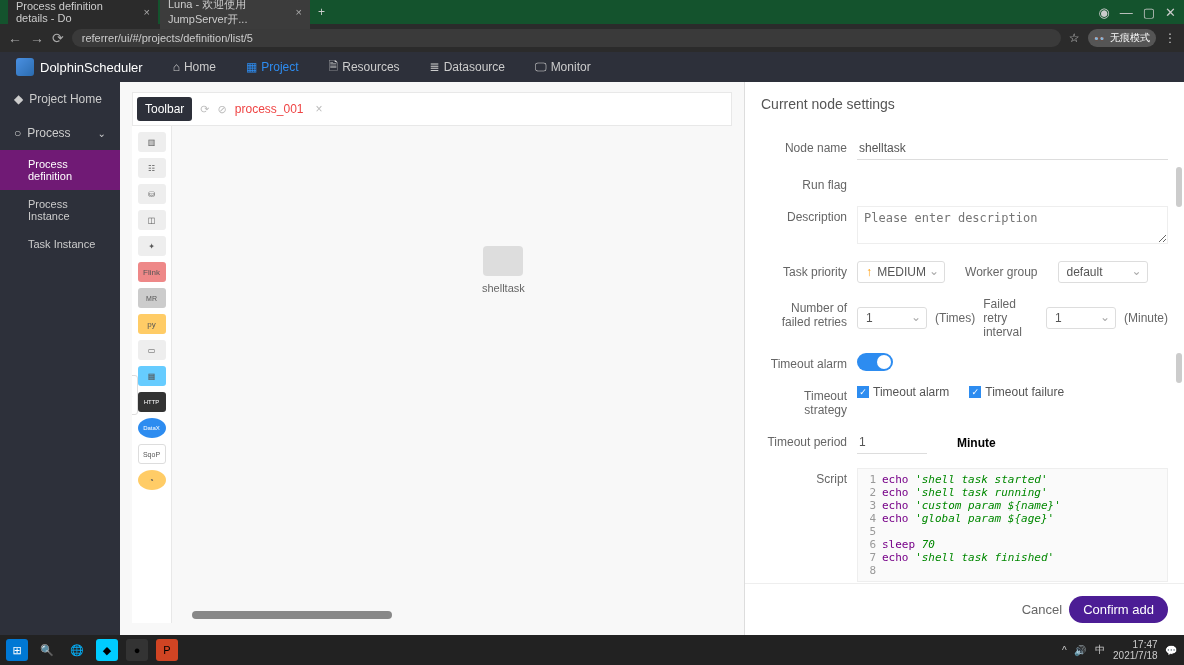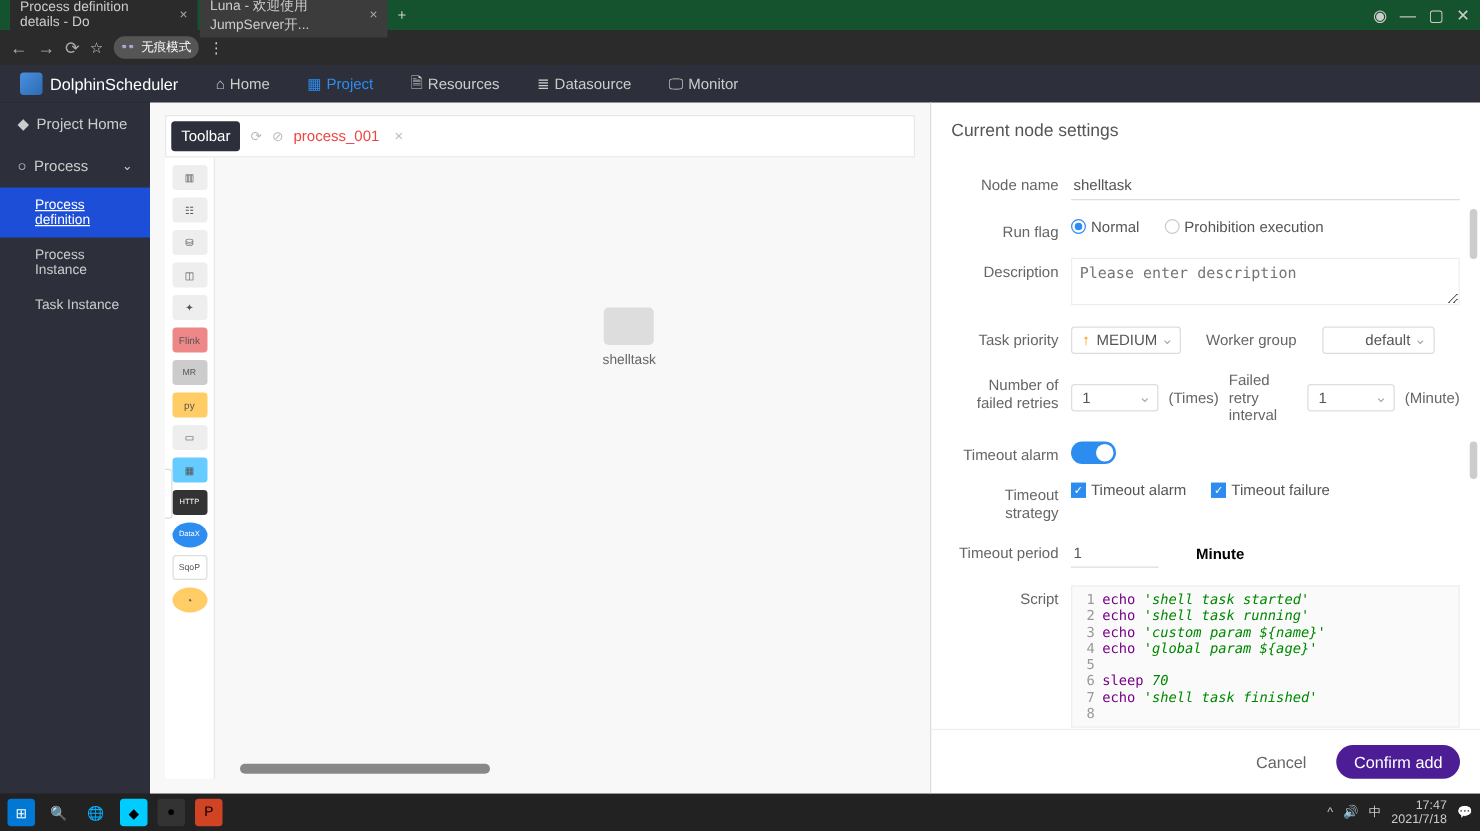--- a/index.html
+++ b/index.html
@@ -80,21 +80,21 @@
     }
     .side-item {
       padding: 10px 14px;
       cursor: pointer;
       display: flex;
       align-items: center;
       gap: 6px;
     }
     .side-item.expandable::after { content: "⌄"; margin-left: auto; font-size: 10px; }
     .side-sub { padding: 8px 14px 8px 28px; cursor: pointer; font-size: 11px; }
-    .side-sub.active { background: #1d4ed8; color: #fff; text-decoration: underline; }
+    .side-sub.active { background: #701a75; color: #fff; }
     .canvas-area {
       flex: 1;
       background: #f8f8f8;
       position: relative;
       display: flex;
       flex-direction: column;
     }
     .breadcrumb-bar {
       height: 34px;
       background: #fff;
@@ -270,21 +270,21 @@
     .script-line { display: flex; }
     .gutter { width: 24px; text-align: right; padding-right: 6px; color: #999; }
     .code { color: #333; }
     .kw { color: #708; }
     .str { color: #080; font-style: italic; }
     .panel-footer {
       border-top: 1px solid #eee;
       padding: 12px 16px;
       display: flex;
       justify-content: flex-end;
-      gap: 24px;
+      gap: 7px;
       align-items: center;
     }
     .btn-cancel { color: #666; font-size: 13px; cursor: pointer; }
     .btn-confirm {
       background: #4c1d95;
       color: #fff;
       padding: 6px 14px;
       border-radius: 14px;
       font-size: 13px;
       cursor: pointer;
@@ -328,20 +328,21 @@
     <span>—</span>
     <span>▢</span>
     <span>✕</span>
   </div>
 </div>
 
 <div class="address-bar">
   <span class="nav-btn">←</span>
   <span class="nav-btn">→</span>
   <span class="nav-btn">⟳</span>
+  <div class="url-field">referrer/ui/#/projects/definition/list/5</div>
   <div class="addr-icons">
     <span>☆</span>
     <span class="incognito-badge">
       <span>👓</span>
       <span>无痕模式</span>
     </span>
     <span>⋮</span>
   </div>
 </div>
 
@@ -429,42 +430,32 @@
 
       <div class="form-row">
         <div class="form-label">Node name</div>
         <div class="form-field">
           <input class="input-text" value="shelltask" style="">
         </div>
       </div>
 
       <div class="form-row">
         <div class="form-label">Run flag</div>
-        <div class="form-field radio-group">
-          <label class="radio">
-            <span class="radio-dot checked"></span>
-            <span>Normal</span>
-          </label>
-          <label class="radio">
-            <span class="radio-dot unchecked"></span>
-            <span>Prohibition execution</span>
-          </label>
-        </div>
       </div>
 
       <div class="form-row">
         <div class="form-label">Description</div>
         <div class="form-field">
           <textarea class="textarea-field" placeholder="Please enter description" style=""></textarea>
         </div>
       </div>
 
       <div class="form-row">
         <div class="form-label">Task priority</div>
-        <div class="form-field" style="display:flex; gap:20px; align-items:center;text-align:right;">
+        <div class="form-field" style="display:flex; gap:20px; align-items:center;">
           <div class="select-box">
             <span class="priority-arrow">↑</span>
             <span>MEDIUM</span>
           </div>
           <span class="inline-label">Worker group</span>
           <div class="select-box" style="min-width:90px">
             <span>default</span>
           </div>
         </div>
       </div>

